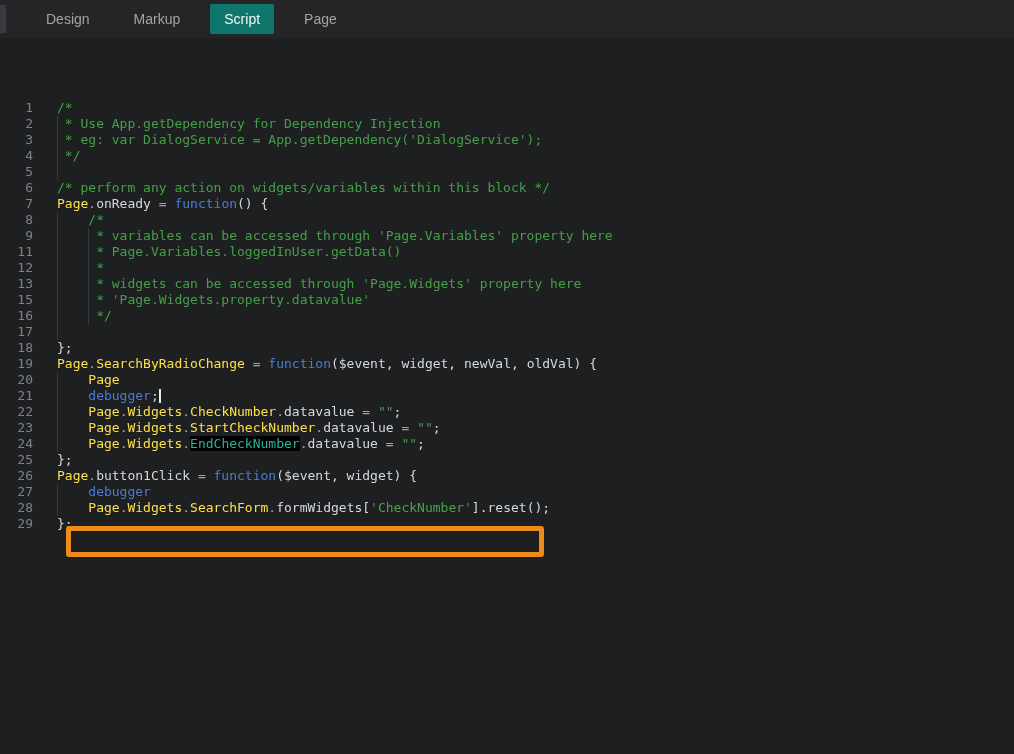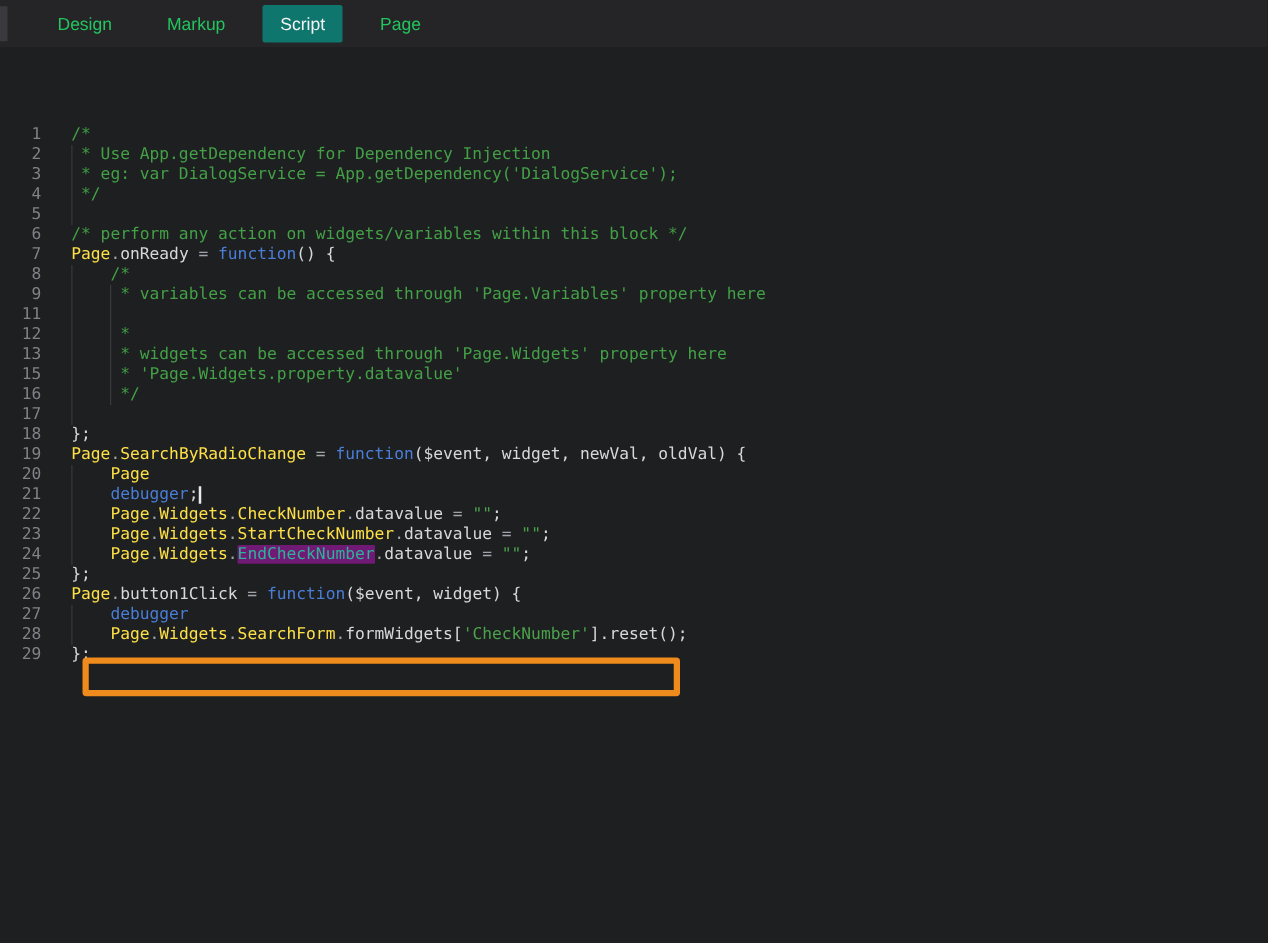--- a/index.html
+++ b/index.html
@@ -6,21 +6,21 @@
   *{box-sizing:border-box;}
 
   
   .tabbar{
     position:absolute;top:0;left:0;width:1014px;height:38px;
     background:#252528;display:flex;align-items:center;
     font-family:"Liberation Sans",sans-serif;font-size:14px;
   }
   .edge-strip{width:6px;height:28px;background:#3A3A3E;margin-right:26px;flex:0 0 auto;}
   .tab{
-    padding:7px 14px;margin-right:16px;color:#22c55e;border-radius:2px;
+    padding:7px 14px;margin-right:16px;color:#a3a3a3;border-radius:2px;
     cursor:pointer;white-space:nowrap;
   }
   .tab.active{background:#0f766e;color:#F4F4F5;}
 
   
   .editor{
     position:absolute;top:38px;left:0;width:1014px;height:716px;
     background:#1E1F21;overflow:hidden;
     font-family:"DejaVu Sans Mono","Liberation Mono",monospace;
     font-size:13px;line-height:16px;
@@ -33,21 +33,21 @@
   }
   .code-cell{position:relative;padding-left:19px;flex:1 1 auto;color:#D5D9DC;}
   .indent-guide{position:absolute;top:0;width:1px;height:16px;background:#36393D;}
 
   .tok-cm{color:#43A046;}
   .tok-tl{color:#fde047;}
   .tok-kw{color:#4A7ED6;}
   .tok-tx{color:#D5D9DC;}
   .tok-op{color:#9EA4AA;}
   .tok-st{color:#4BA24B;}
-  .tok-hl{color:#2DB398;background:#701a75;border-radius:1px;text-align:right;}
+  .tok-hl{color:#2DB398;background:#000000;border-radius:1px;text-align:right;}
   .text-cursor{
     display:inline-block;width:2px;height:14px;background:#E8EAEC;
     vertical-align:text-bottom;margin-left:0px;
   }
 
   
   .annotation-box{
     position:absolute;left:66px;top:488px;width:478px;height:31px;
     border:5px solid #EF8A1D;border-radius:3px;pointer-events:none;z-index:5;
   }
@@ -68,21 +68,21 @@
     <div id="code-lines">
         <div class="code-line-row"><div class="gutter-cell">1</div><div class="code-cell"><span class="tok-cm">/*</span></div></div>
         <div class="code-line-row"><div class="gutter-cell">2</div><div class="code-cell"><span class="indent-guide" style="left: calc(0ch + 19px);"></span><span class="tok-cm"> * Use App.getDependency for Dependency Injection</span></div></div>
         <div class="code-line-row"><div class="gutter-cell">3</div><div class="code-cell"><span class="indent-guide" style="left: calc(0ch + 19px);"></span><span class="tok-cm"> * eg: var DialogService = App.getDependency('DialogService');</span></div></div>
         <div class="code-line-row"><div class="gutter-cell">4</div><div class="code-cell"><span class="indent-guide" style="left: calc(0ch + 19px);"></span><span class="tok-cm"> */</span></div></div>
         <div class="code-line-row"><div class="gutter-cell">5</div><div class="code-cell"><span class="indent-guide" style="left: calc(0ch + 19px);"></span></div></div>
         <div class="code-line-row"><div class="gutter-cell">6</div><div class="code-cell"><span class="tok-cm">/* perform any action on widgets/variables within this block */</span></div></div>
         <div class="code-line-row"><div class="gutter-cell">7</div><div class="code-cell"><span class="tok-tl">Page</span><span class="tok-op">.</span><span class="tok-tx">onReady</span><span class="tok-op"> = </span><span class="tok-kw">function</span><span class="tok-tx">() {</span></div></div>
         <div class="code-line-row"><div class="gutter-cell">8</div><div class="code-cell"><span class="indent-guide" style="left: calc(0ch + 19px);"></span><span class="tok-cm">    /*</span></div></div>
         <div class="code-line-row"><div class="gutter-cell">9</div><div class="code-cell"><span class="indent-guide" style="left: calc(0ch + 19px);"></span><span class="indent-guide" style="left: calc(4ch + 19px);"></span><span class="tok-cm">     * variables can be accessed through 'Page.Variables' property here</span></div></div>
-        <div class="code-line-row"><div class="gutter-cell">11</div><div class="code-cell"><span class="indent-guide" style="left: calc(0ch + 19px);"></span><span class="indent-guide" style="left: calc(4ch + 19px);"></span></div></div>
+        <div class="code-line-row"><div class="gutter-cell">11</div><div class="code-cell"><span class="indent-guide" style="left: calc(0ch + 19px);"></span><span class="indent-guide" style="left: calc(4ch + 19px);"></span><span class="tok-cm">     * Page.Variables.loggedInUser.getData()</span></div></div>
         <div class="code-line-row"><div class="gutter-cell">12</div><div class="code-cell"><span class="indent-guide" style="left: calc(0ch + 19px);"></span><span class="indent-guide" style="left: calc(4ch + 19px);"></span><span class="tok-cm">     *</span></div></div>
         <div class="code-line-row"><div class="gutter-cell">13</div><div class="code-cell"><span class="indent-guide" style="left: calc(0ch + 19px);"></span><span class="indent-guide" style="left: calc(4ch + 19px);"></span><span class="tok-cm">     * widgets can be accessed through 'Page.Widgets' property here</span></div></div>
         <div class="code-line-row"><div class="gutter-cell">15</div><div class="code-cell"><span class="indent-guide" style="left: calc(0ch + 19px);"></span><span class="indent-guide" style="left: calc(4ch + 19px);"></span><span class="tok-cm">     * 'Page.Widgets.property.datavalue'</span></div></div>
         <div class="code-line-row"><div class="gutter-cell">16</div><div class="code-cell"><span class="indent-guide" style="left: calc(0ch + 19px);"></span><span class="indent-guide" style="left: calc(4ch + 19px);"></span><span class="tok-cm">     */</span></div></div>
         <div class="code-line-row"><div class="gutter-cell">17</div><div class="code-cell"><span class="indent-guide" style="left: calc(0ch + 19px);"></span></div></div>
         <div class="code-line-row"><div class="gutter-cell">18</div><div class="code-cell"><span class="tok-tx">};</span></div></div>
         <div class="code-line-row"><div class="gutter-cell">19</div><div class="code-cell"><span class="tok-tl">Page</span><span class="tok-op">.</span><span class="tok-tl">SearchByRadioChange</span><span class="tok-op"> = </span><span class="tok-kw">function</span><span class="tok-tx">($event, widget, newVal, oldVal) {</span></div></div>
         <div class="code-line-row"><div class="gutter-cell">20</div><div class="code-cell"><span class="indent-guide" style="left: calc(0ch + 19px);"></span><span class="tok-tx">    </span><span class="tok-tl">Page</span></div></div>
         <div class="code-line-row"><div class="gutter-cell">21</div><div class="code-cell"><span class="indent-guide" style="left: calc(0ch + 19px);"></span><span class="tok-tx">    </span><span class="tok-kw">debugger</span><span class="tok-tx">;</span><span class="text-cursor"></span></div></div>
         <div class="code-line-row"><div class="gutter-cell">22</div><div class="code-cell"><span class="indent-guide" style="left: calc(0ch + 19px);"></span><span class="tok-tx">    </span><span class="tok-tl">Page</span><span class="tok-op">.</span><span class="tok-tl">Widgets</span><span class="tok-op">.</span><span class="tok-tl">CheckNumber</span><span class="tok-op">.</span><span class="tok-tx">datavalue</span><span class="tok-op"> = </span><span class="tok-st">""</span><span class="tok-tx">;</span></div></div>

